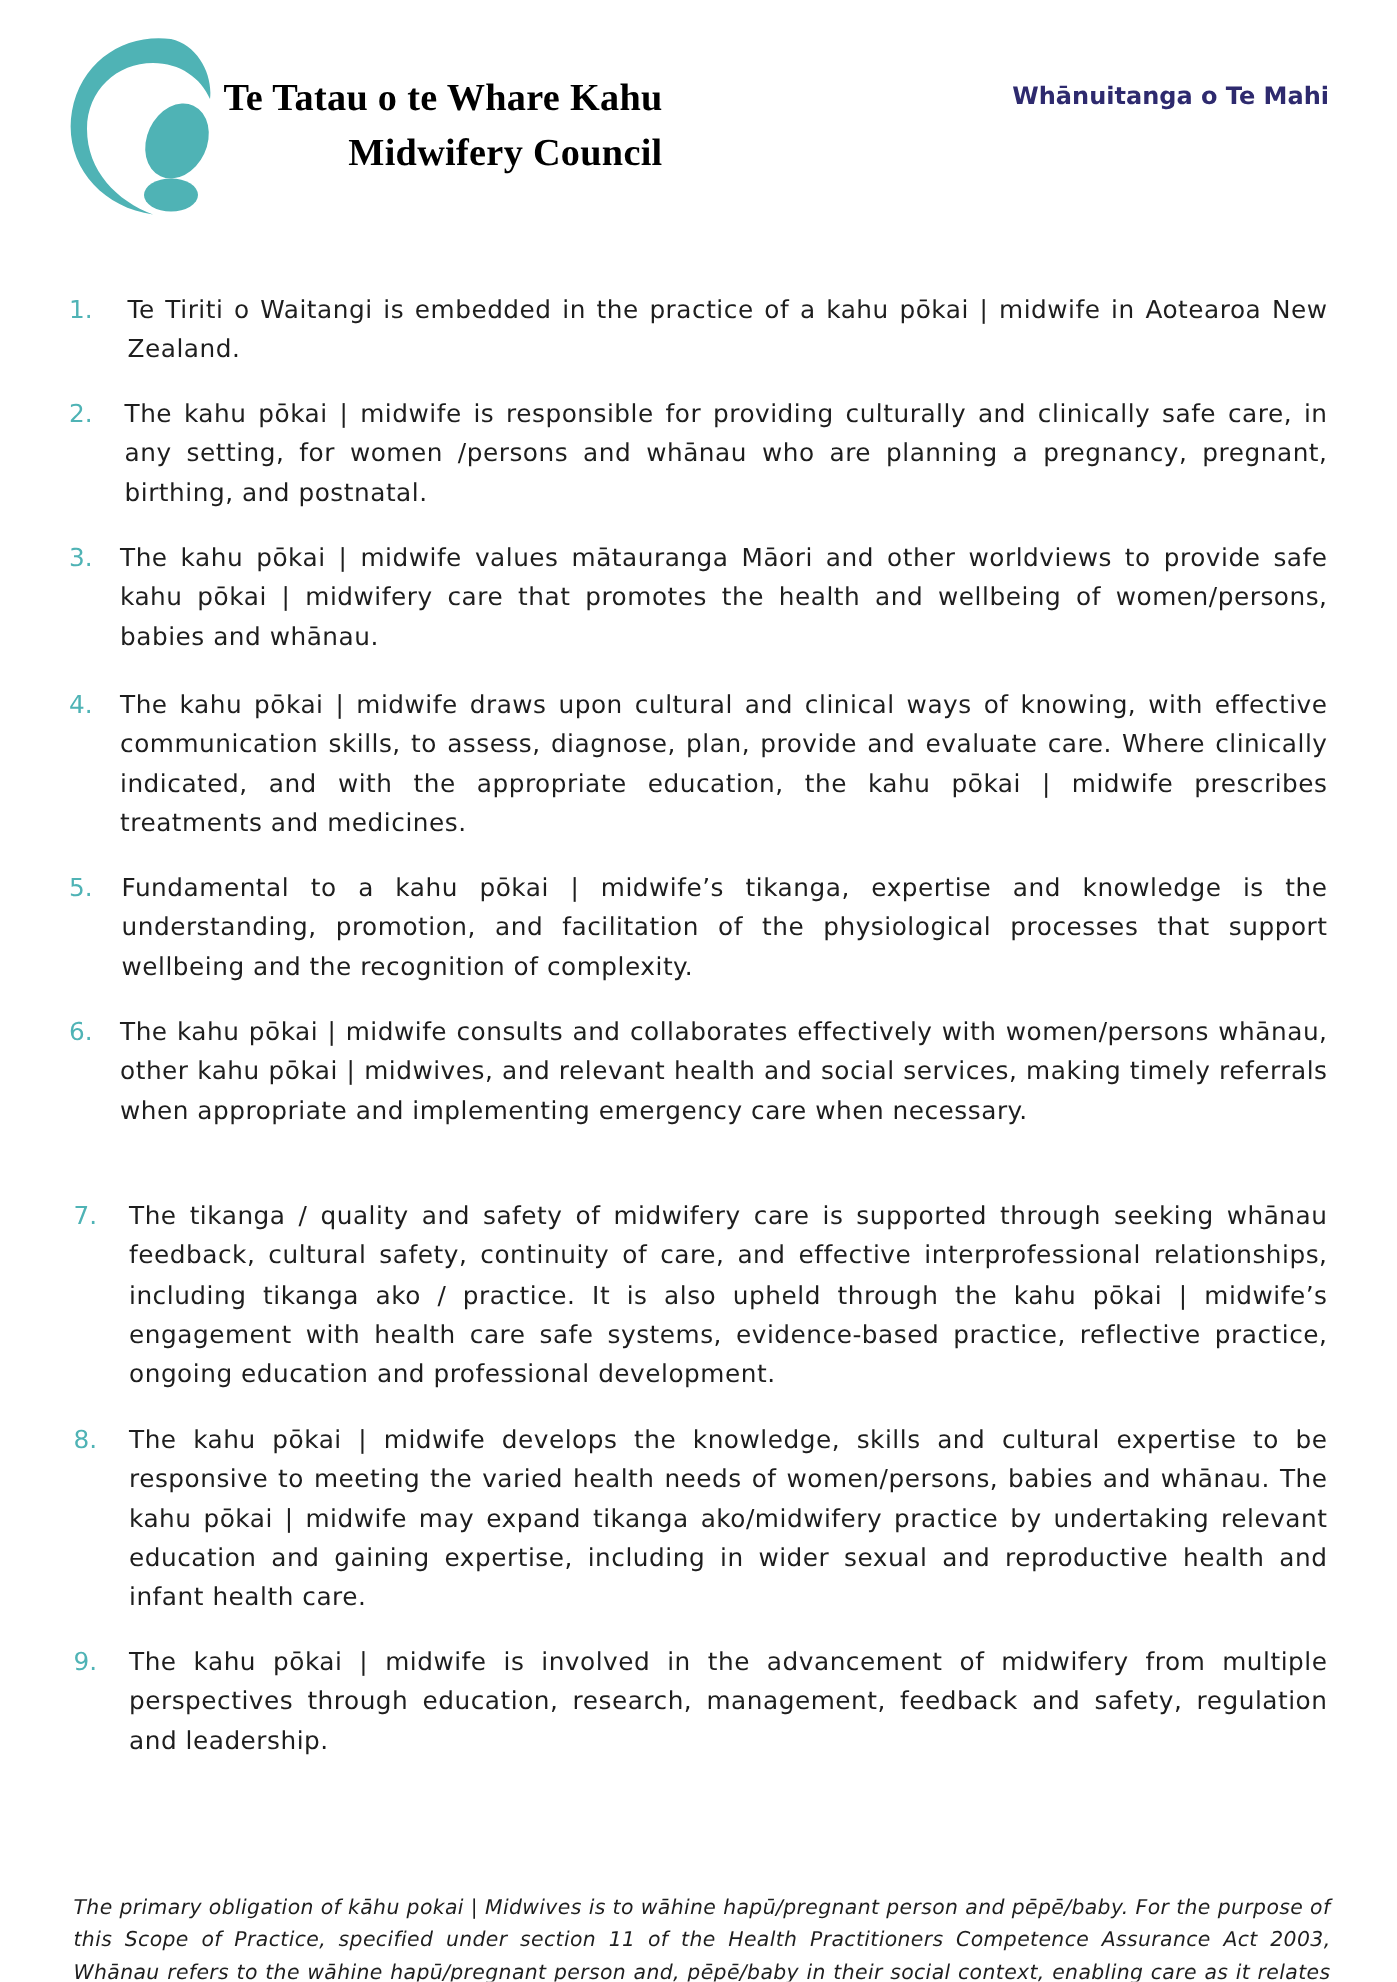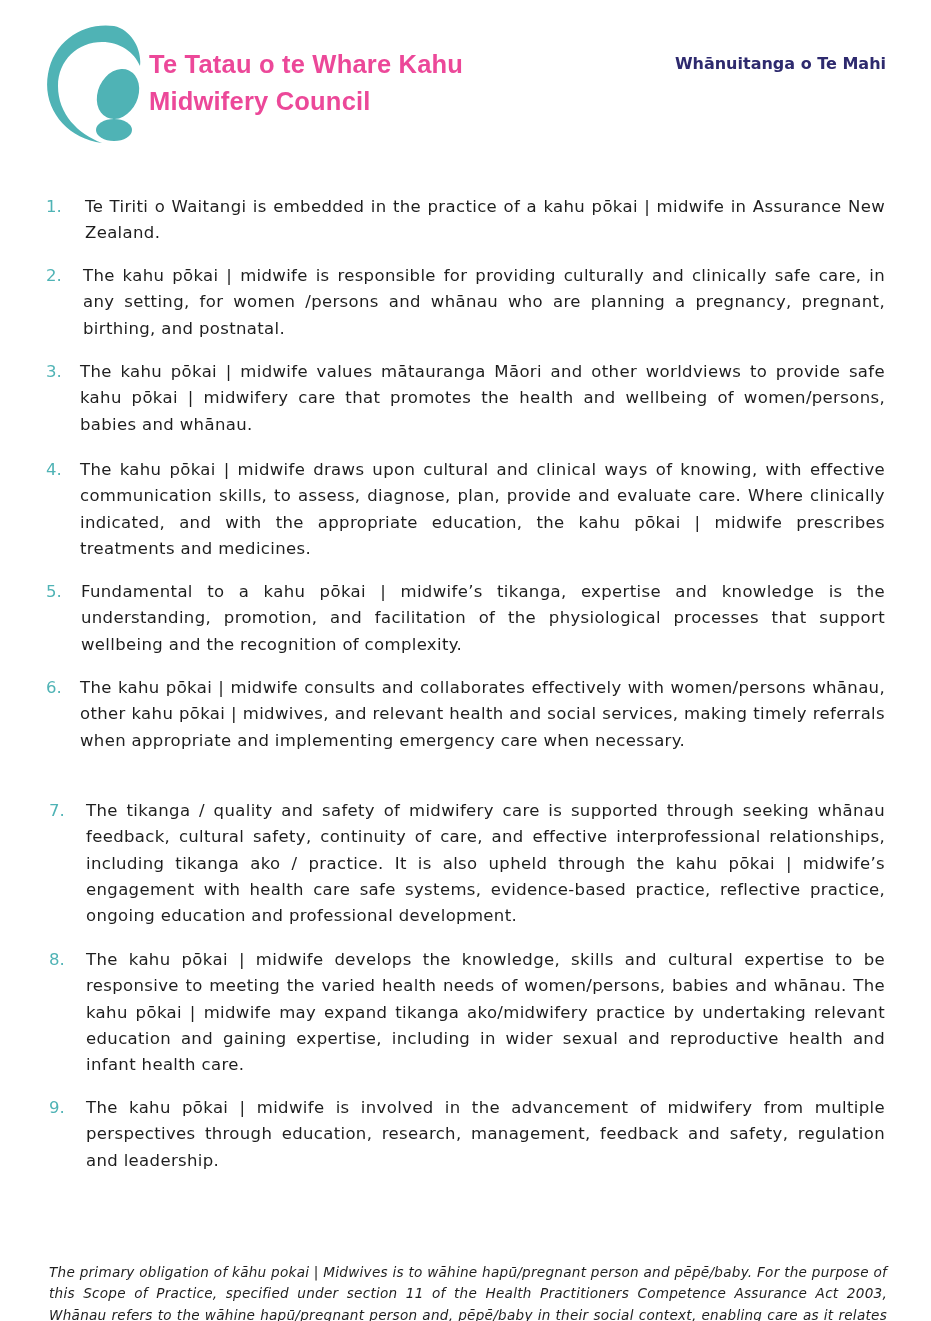--- a/index.html
+++ b/index.html
@@ -1,19 +1,19 @@
 <!DOCTYPE html>
 <html><head>
 <meta charset="utf-8">
 <style>
   html, body { margin: 0; padding: 0; background: #ffffff; }
   body { width: 931px; height: 1321px; position: relative; overflow: hidden; font-family: "DejaVu Sans", sans-serif; color: #1e1e1e; }
   .header { position: absolute; left: 0; top: 0; width: 931px; height: 160px; }
   .logo { position: absolute; left: 44px; top: 22px; width: 104px; height: 122px; }
-  .org-name { position: absolute; left: 149px; top: 46px; font-family: Liberation Sans, sans-serif; font-weight: bold; font-size: 25.5px; line-height: 37px; color: #ec4899; letter-spacing: 0.2px; }
+  .org-name { position: absolute; left: 149px; top: 46px; font-family: Liberation Serif, serif; font-weight: bold; font-size: 25.5px; line-height: 37px; color: #000000; letter-spacing: 0.2px; text-align: right; }
   .doc-title { position: absolute; right: 45px; top: 48px; text-align: right; font-family: "DejaVu Sans", sans-serif; font-weight: bold; font-size: 16px; line-height: 31px; color: #2e2a6e; }
   .list { position: absolute; left: 0; top: 194px; width: 931px; margin: 0; padding: 0; list-style: none; }
   .item { position: absolute; left: 0; width: 931px; }
   .num { position: absolute; left: 46px; font-size: 16.5px; line-height: 26.3px; color: #4fb3b5; }
   .text { position: absolute; right: 46px; font-size: 16.5px; line-height: 26.3px; text-align: justify; letter-spacing: 0.35px; color: #1e1e1e; }
   .footnote { position: absolute; left: 49px; top: 1248px; width: 838px; font-style: italic; font-size: 13.6px; line-height: 21.7px; text-align: justify; color: #1e1e1e; letter-spacing: 0.25px; }
 </style>
 </head>
 <body>
 
@@ -28,21 +28,21 @@
     <div>Midwifery Council</div>
   </div>
   <div class="doc-title">
     <div>Whānuitanga o Te Mahi</div>
   </div>
 </div>
 
 <ol class="list">
   <li class="item" style="top:0px">
     <span class="num" style="left:46px">1.</span>
-    <span class="text" style="left:85px">Te Tiriti o Waitangi is embedded in the practice of a kahu pōkai | midwife in Assurance New Zealand.</span>
+    <span class="text" style="left:85px">Te Tiriti o Waitangi is embedded in the practice of a kahu pōkai | midwife in Aotearoa New Zealand.</span>
   </li>
   <li class="item" style="top:69px">
     <span class="num" style="left:46px">2.</span>
     <span class="text" style="left:83px">The kahu pōkai | midwife is responsible for providing culturally and clinically safe care, in any setting, for women /persons and whānau who are planning a pregnancy, pregnant, birthing, and postnatal.</span>
   </li>
   <li class="item" style="top:165px">
     <span class="num" style="left:46px">3.</span>
     <span class="text" style="left:80px">The kahu pōkai | midwife values mātauranga Māori and other worldviews to provide safe kahu pōkai | midwifery care that promotes the health and wellbeing of women/persons, babies and whānau.</span>
   </li>
   <li class="item" style="top:263px">

